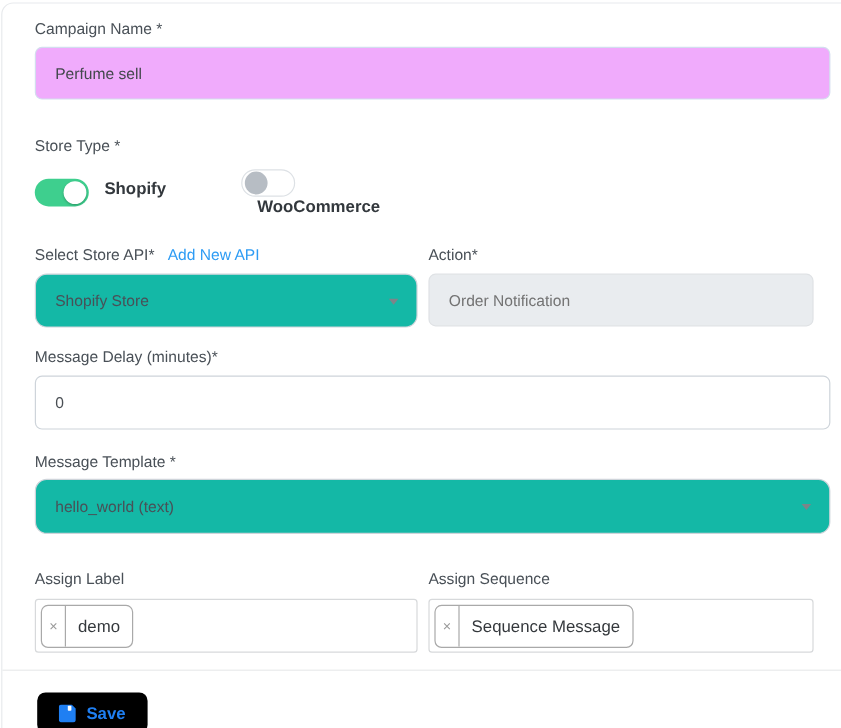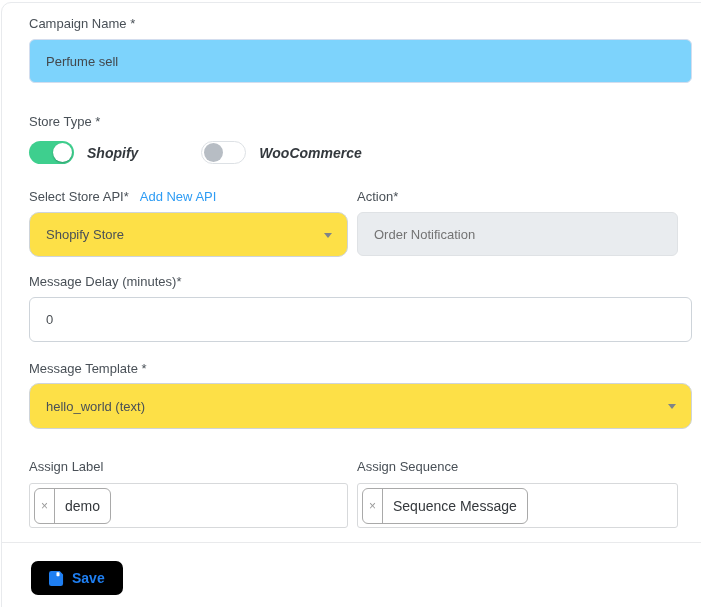--- a/index.html
+++ b/index.html
@@ -9,42 +9,42 @@
     background:#fff; border:1px solid #e8eaed; border-radius:10px; }
   .card-body { padding:13px 0 14px 27px; width:690px; }
   .label { font-size:13px; color:#495057; line-height:16px; }
   .group { margin-bottom:0; }
 
   
   .g-campaign { margin-bottom:31px; }
   .input { display:block; width:663px; height:44px; border:1px solid #ced4da;
     border-radius:6px; background:#fff; font-family:"Liberation Sans",sans-serif;
     font-size:13px; color:#43484d; padding:0 16px; margin-top:7px; outline:none; }
-  .input.autofill { background:#7dd3fc; border-color:#d3ddee; }
+  .input.autofill { background:#f0abfc; border-color:#d3ddee; }
 
   
   .g-store-type { margin-bottom:25px; }
   .toggle-row { display:flex; align-items:center; margin-top:11px; }
-  .toggle-group { display:flex; align-items:center;font-style:italic; }
-  .toggle-group.second { margin-left:63px; }
+  .toggle-group { display:flex; align-items:flex-start; }
+  .toggle-group.second { margin-left:63px;flex-direction:column; }
   .toggle { position:relative; width:45px; height:23px; border-radius:12px; cursor:pointer; }
   .toggle.on { background:#3ecf8e; }
   .toggle.off { background:#fff; border:1px solid #dde1e5; }
   .knob { position:absolute; top:2px; width:19px; height:19px; border-radius:50%; }
   .toggle.on .knob { right:2px; background:#fff; box-shadow:0 1px 2px rgba(0,0,0,.28); }
   .toggle.off .knob { left:2px; top:1px; background:#b7bdc4; }
   .toggle-label { margin-left:13px; font-size:14px; font-weight:700; color:#33383d; }
 
   
   .cols { display:grid; grid-template-columns:319px 321px; column-gap:9px; }
   .g-api-action { margin-bottom:17px; }
   .label-row { display:flex; align-items:baseline; }
   .link { font-size:13px; color:#2e9cf4; margin-left:11px; cursor:pointer; }
   .select { position:relative; display:flex; align-items:center; height:45px;
-    border:1px solid #ced4da; border-radius:10px; background:#fde047; margin-top:7px;
+    border:1px solid #ced4da; border-radius:10px; background:#14b8a6; margin-top:7px;
     padding:0 30px 0 16px; font-size:13px; color:#495057; cursor:pointer; }
   .caret { position:absolute; right:15px; top:50%; margin-top:-2px; width:0; height:0;
     border-left:4px solid transparent; border-right:4px solid transparent;
     border-top:5px solid #7e8489; }
   .input.disabled { background:#e9ecef; border-color:#dfe2e5; color:#737373; width:100%; }
 
   .g-delay { margin-bottom:19px; }
   .g-delay .input { height:45px; color:#4a4f54; }
 
   .g-template { margin-bottom:30px; }

